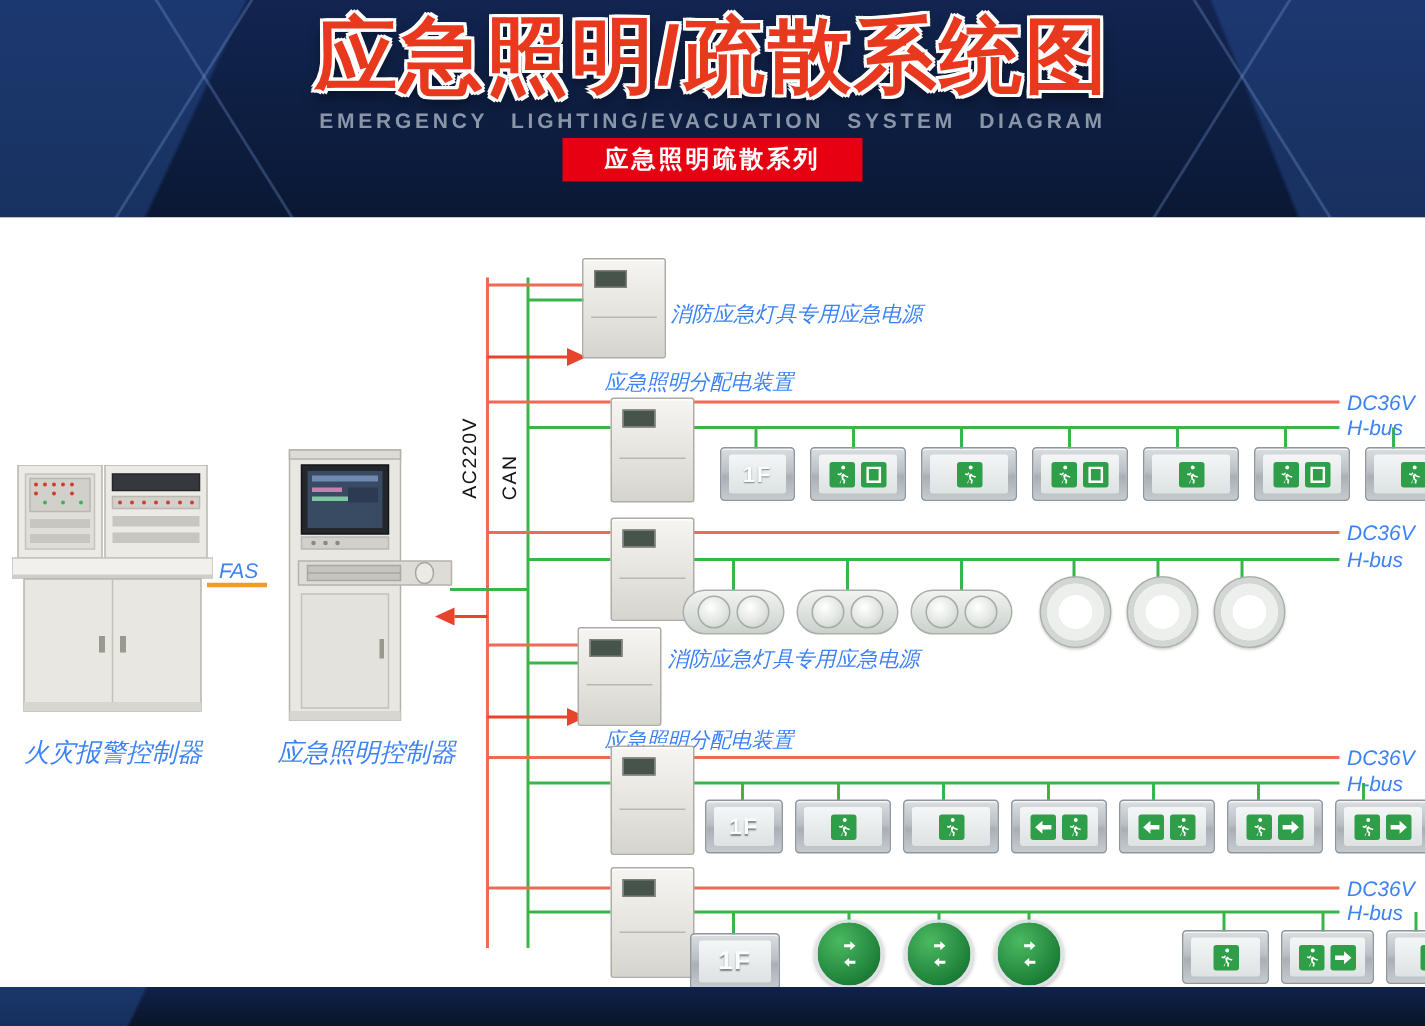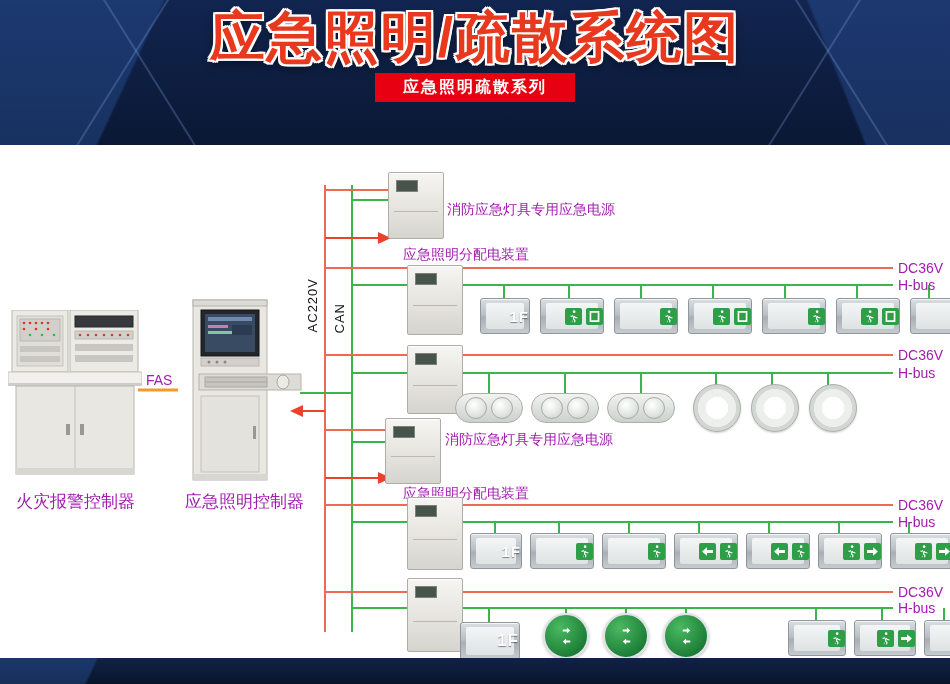--- a/index.html
+++ b/index.html
@@ -28,37 +28,37 @@
 
   
   .footer{position:absolute;left:0;bottom:0;width:950px;height:26px;
     background:
       linear-gradient(115deg, rgba(40,80,150,.45) 0 10%, rgba(40,80,150,0) 10.3%),
       linear-gradient(180deg,#10224a,#081428);}
 
   
   .diagram{position:relative;width:950px;height:513px;background:#fff;overflow:hidden;}
   .wires{position:absolute;left:0;top:0;}
-  .lbl{position:absolute;font-size:14px;color:#a21caf;white-space:nowrap;}
+  .lbl{position:absolute;font-size:14px;color:#3b82f6;white-space:nowrap;font-style:italic;}
   .lbl.big{font-size:17px;}
   .vlbl{position:absolute;writing-mode:vertical-rl;transform:rotate(180deg);
         font-size:13px;color:#141414;letter-spacing:1px;white-space:nowrap;}
 
   
   .devbox{position:absolute;width:54px;background:linear-gradient(180deg,#f6f5f2 0%,#e4e2dc 60%,#d6d4ce 100%);
     border:1px solid #aeaca5;border-radius:2px;box-shadow:inset 0 1px 0 #fff;}
   .dev-screen{position:absolute;top:7px;left:7px;width:20px;height:10px;background:#47544c;border:1px solid #7e807a;}
   .dev-groove{position:absolute;left:5px;right:5px;top:58%;height:1px;background:#b9b7b0;}
 
   
   .row{position:absolute;display:flex;align-items:center;}
   .sign{position:relative;height:34px;border-radius:3px;border:1px solid #8f979e;
     background:linear-gradient(180deg,#dadee1 0%,#bac0c5 45%,#a9afb5 55%,#c6cbcf 100%);
     box-shadow:inset 0 1px 0 rgba(255,255,255,.7);
-    display:flex;align-items:center;justify-content:flex-end;gap:4px;flex:0 0 auto;}
+    display:flex;align-items:center;justify-content:center;gap:4px;flex:0 0 auto;}
   .sign::before{content:"";position:absolute;inset:4px 5px;border-radius:2px;
     background:linear-gradient(180deg,#f4f6f6,#dde2e3);}
   .sign>*{position:relative;z-index:1;}
   .f1txt{font-size:15px;font-weight:bold;color:#fbfdfe;letter-spacing:1px;
     text-shadow:0 1px 1px rgba(0,0,0,.45);}
   .pic{width:17px;height:17px;background:#2f9e48;border-radius:2px;
     display:flex;align-items:center;justify-content:center;}
   .pic svg{width:13px;height:13px;fill:#fff;display:block;}
   .pic .flip{transform:scaleX(-1);}
 
@@ -97,20 +97,21 @@
 </svg>
 
 <div class="page">
 
   <div class="header">
     <div class="hline hl1"></div>
     <div class="hline hl2"></div>
     <div class="hline hl3"></div>
     <div class="hline hl4"></div>
     <h1 class="title">应急照明/疏散系统图</h1>
+    <div class="subtitle">EMERGENCY LIGHTING/EVACUATION SYSTEM DIAGRAM</div>
     <div class="banner">应急照明疏散系列</div>
   </div>
 
   <div class="diagram">
 
     <svg class="wires" width="950" height="513">
 
       <line x1="138" y1="245" x2="178" y2="245" stroke="#f59b23" stroke-width="3"></line>
 
       <line x1="325" y1="40" x2="325" y2="487" stroke="#ee6a55" stroke-width="2"></line>

